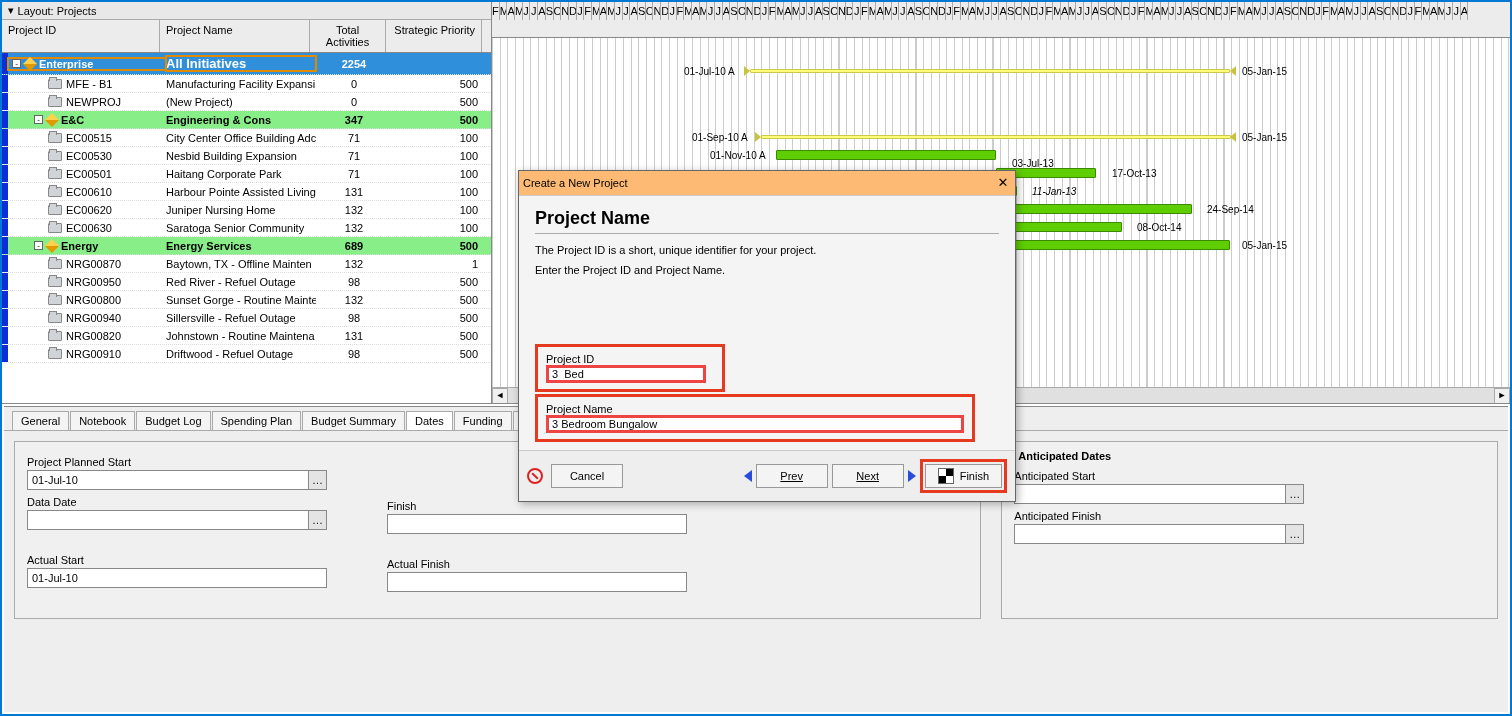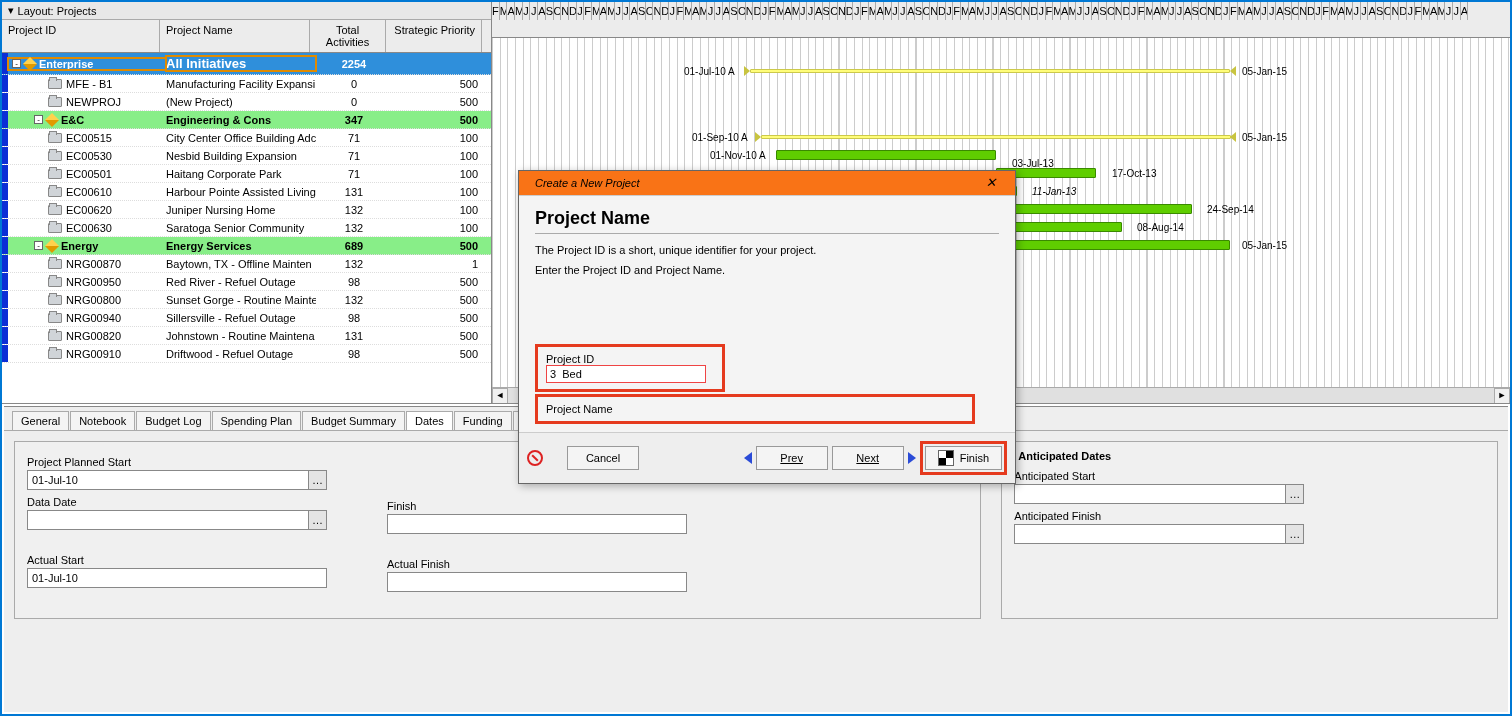--- a/index.html
+++ b/index.html
@@ -65,33 +65,33 @@
 .panel-box legend, .panel-title { font-weight: bold; padding: 0 4px; margin-bottom: 8px; }
 .field-group { margin-top: 6px; margin-bottom: 6px; }
 .field-label { font-size: 11px; margin-bottom: 2px; }
 .field-input { width: 300px; height: 20px; border: 1px solid #888; background: #fff; padding: 2px 4px; display: flex; align-items: center; }
 .field-input.btn-end { position: relative; }
 .field-input .ellipsis-btn { position: absolute; right: 0; top: 0; bottom: 0; width: 18px; border-left: 1px solid #888; background: #e4e4e4; text-align: center; line-height: 18px; cursor: pointer; }
 .wide-input { width: 290px; }
 
 
 .dialog { position: absolute; left: 516px; top: 168px; width: 498px; background: #f4f4f4; border: 1px solid #666; box-shadow: 2px 2px 8px rgba(0,0,0,0.3); z-index: 100; }
-.dialog-title { display: flex; justify-content: space-between; align-items: center; padding: 4px 16px; background: #f97316; border-bottom: 1px solid #ccc; font-style: italic; }
+.dialog-title { display: flex; justify-content: space-between; align-items: center; padding: 4px 4px; background: #fdba74; border-bottom: 1px solid #ccc; }
 .dialog-close { cursor: pointer; font-size: 13px; width: 16px; height: 16px; text-align: center; }
 .dialog-body { padding: 12px 16px 8px 16px; }
 .dialog-h1 { font-size: 18px; font-weight: bold; margin-bottom: 4px; }
 .dialog-body hr { margin-bottom: 10px; border: none; border-top: 1px solid #aaa; }
 .dialog-text { margin-bottom: 8px; }
 .dlg-field-box { margin-top: 10px; padding: 4px; }
-.dlg-field-box input { width: 100%; height: 18px; border: 1px solid #ef4444; padding: 1px 3px; font-size: 11px; }
+.dlg-field-box input { width: 100%; height: 18px; border: 3px solid #ef4444; padding: 1px 3px; font-size: 11px; }
 .dlg-field-box.narrow input { width: 160px; }
 .red-hl { border: 3px solid #e53a1e; padding: 2px 4px; }
 .dialog-footer { display: flex; justify-content: flex-end; align-items: center; gap: 4px; padding: 8px; border-top: 1px solid #ccc; background: #eee; }
 .dlg-btn { display: inline-flex; align-items: center; justify-content: center; gap: 6px; height: 24px; padding: 0 12px; border: 1px solid #999; background: #f4f4f4; cursor: pointer; min-width: 72px; }
-.dlg-btn-cancel-wrap { margin-right: auto; display: flex; align-items: center; gap: 24px; }
+.dlg-btn-cancel-wrap { margin-right: auto; display: flex; align-items: center; gap: 8px; }
 .no-icon { width: 16px; height: 16px; border: 2px solid #d22; border-radius: 50%; position: relative; }
 .no-icon::after { content: ""; position: absolute; left: 2px; right: 2px; top: 50%; height: 2px; background: #d22; transform: translateY(-50%) rotate(45deg); }
 .arrow-nav { width: 0; height: 0; border-top: 6px solid transparent; border-bottom: 6px solid transparent; }
 .arrow-nav.left { border-right: 8px solid #2a4bd7; }
 .arrow-nav.right { border-left: 8px solid #2a4bd7; }
 .finish-icon { width: 16px; height: 16px; background: conic-gradient(#000 0 25%,#fff 0 50%,#000 0 75%,#fff 0); border: 1px solid #666; }
 .finish-hl { border: 3px solid #e53a1e; padding: 2px; }
 
 .hscroll { position: absolute; bottom: 0; left: 0; right: 0; height: 16px; background: #e0e0e0; border-top: 1px solid #aaa; display: flex; }
 .hscroll .sbtn { width: 16px; height: 16px; border: 1px solid #aaa; background: #f0f0f0; text-align: center; line-height: 12px; font-size: 9px; cursor: pointer; }
@@ -448,21 +448,21 @@
         <div class="gbar green" style="top:130px; left:504px; width:100px;"></div>
         <span class="gantt-label" style="top:130px; left:620px;">17-Oct-13</span>
 
         <div class="gbar green" style="top:148px; left:500px; width:25px;"></div>
         <span class="gantt-label" style="top:148px; left:540px;font-style:italic;">11-Jan-13</span>
 
         <div class="gbar green" style="top:166px; left:500px; width:200px;"></div>
         <span class="gantt-label" style="top:166px; left:715px;">24-Sep-14</span>
 
         <div class="gbar green" style="top:184px; left:500px; width:130px;"></div>
-        <span class="gantt-label" style="top:184px; left:645px;">08-Aug-14</span>
+        <span class="gantt-label" style="top:184px; left:645px;">08-Oct-14</span>
 
         <div class="gbar green" style="top:202px; left:500px; width:238px;"></div>
         <span class="gantt-label" style="top:202px; left:750px;">05-Jan-15</span>
       </div>
       <div class="hscroll">
         <div class="sbtn">◄</div>
         <div class="track"></div>
         <div class="sbtn">►</div>
       </div>
     </div>
@@ -556,20 +556,21 @@
 
       <div class="red-hl" style="width:190px;">
         <div class="dlg-field-box narrow" style="margin-top:0;">
           <div>Project ID</div>
           <input type="text" value="3  Bed" style="">
         </div>
       </div>
       <div class="red-hl" style="width:440px; margin-top:2px;">
         <div class="dlg-field-box" style="margin-top:0;">
           <div>Project Name</div>
+          <input type="text" value="3 Bedroom Bungalow" style="">
         </div>
       </div>
     </div>
     <div class="dialog-footer">
       <div class="dlg-btn-cancel-wrap">
         <span class="no-icon"></span>
         <span class="dlg-btn">
             <span>Cancel</span>
           </span>
       </div>

